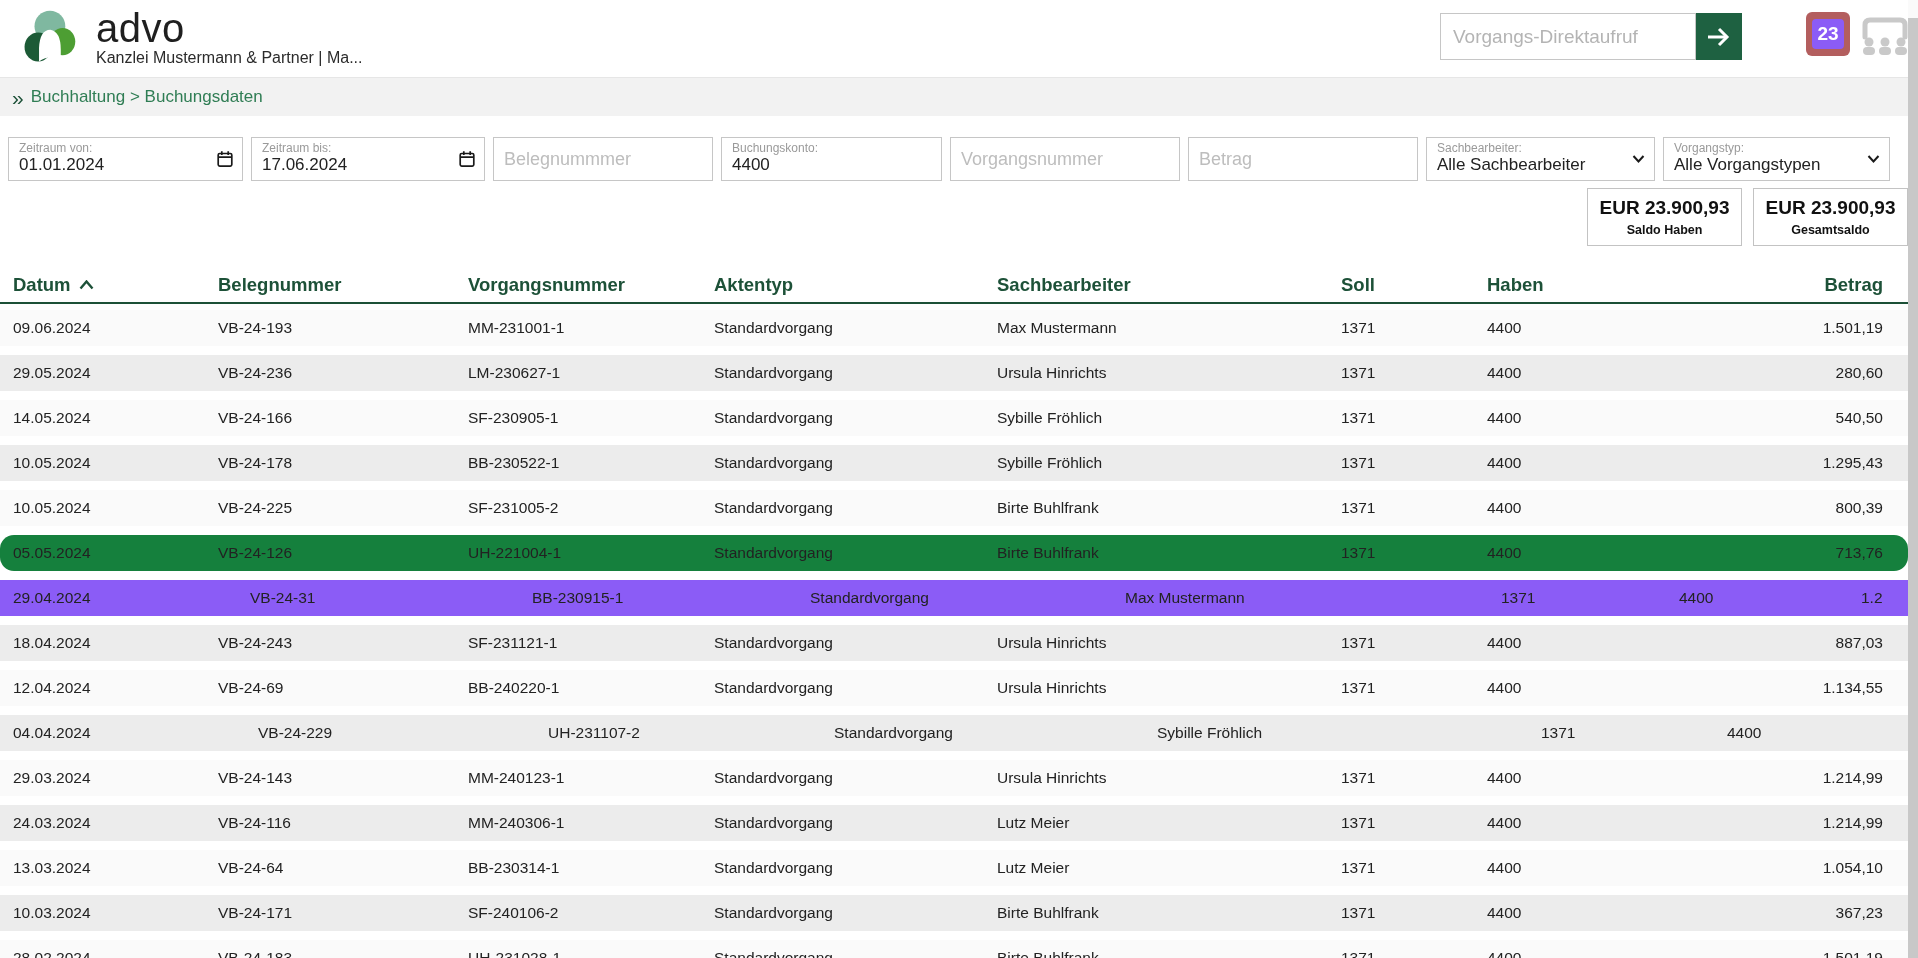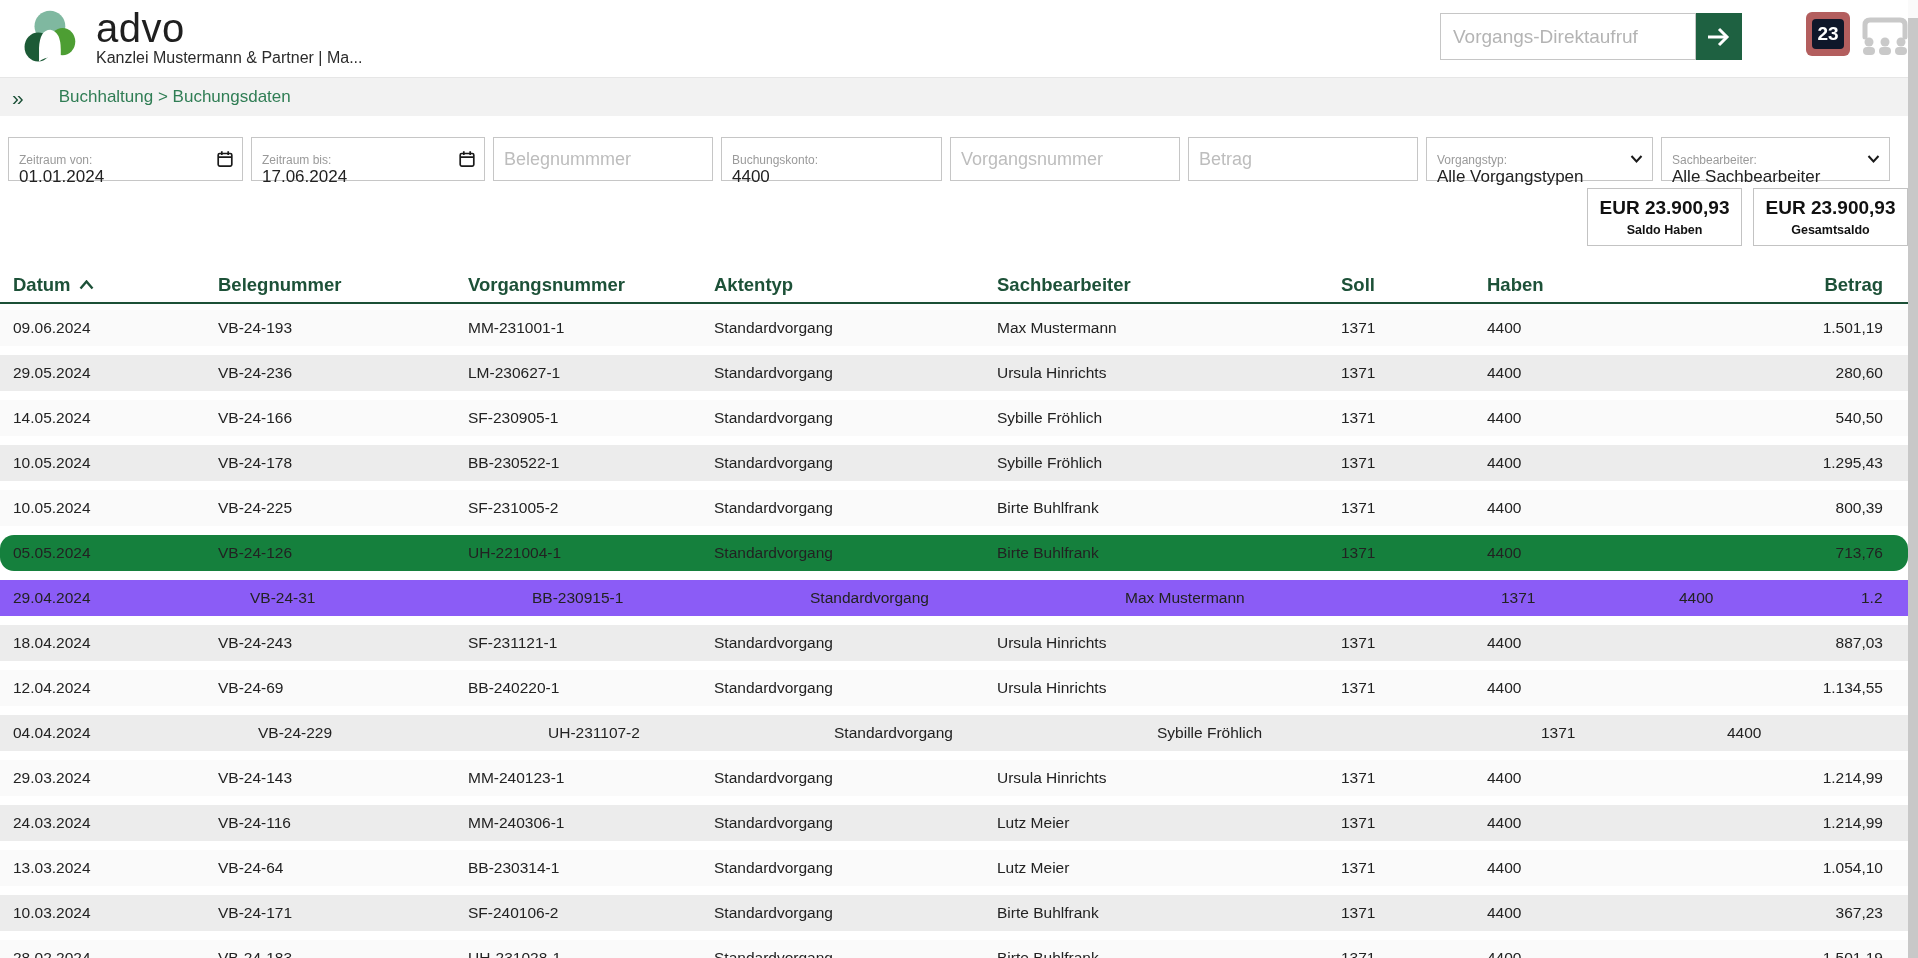--- a/index.html
+++ b/index.html
@@ -27,26 +27,26 @@
              align-items:center; justify-content:center; }
   .cal-inner { width:32px; height:30px; border-radius:4px; position:relative;
                display:flex; align-items:center; justify-content:center; }
   .cal-inner span { color:#fff; font-weight:bold; font-size:19px; }
   .people-icon { position:absolute; left:1859px; top:15px; cursor:pointer; }
 
   
   .breadcrumb-bar { height:39px; background:#f2f2f2; border-top:1px solid #e6e6e6;
                     display:flex; align-items:center; padding-left:12px; }
   .crumb-icon { font-size:21px; margin-right:7px; line-height:1; }
-  .crumb-text { font-size:17px;margin-left:28px; }
+  .crumb-text { font-size:17px; }
 
   
   .filter-row { display:flex; gap:8px; padding:21px 10px 0 8px; align-items:stretch; }
   .f-box { border:1px solid #c6c6c6; background:#fff; height:44px; position:relative;
-           padding:16px 10px 0 10px; }
+           padding:4px 10px 0 10px; }
   .f-label { font-size:12px; color:#9a9a9a; line-height:13px; white-space:nowrap; }
   .f-value { font-size:17px; color:#222; line-height:20px; white-space:nowrap; }
   .f-placeholder-input { border:none; outline:none; width:100%; height:100%;
         font-size:18px; color:#0c4a6e; font-family:"Liberation Sans","DejaVu Sans",sans-serif;}
   .f-placeholder-input::placeholder { color:#bdbdbd; }
   .f-box.plain { padding:0 10px; display:flex; align-items:center; }
   .icon-right { position:absolute; right:9px; top:50%; transform:translateY(-50%); }
   .w1{width:235px}.w2{width:234px}.w3{width:220px}.w4{width:221px}
   .w5{width:230px}.w6{width:230px}.w7{width:229px}.w8{width:227px}
   .f-select { cursor:pointer; }
@@ -98,21 +98,21 @@
     <input class="search-input" placeholder="Vorgangs-Direktaufruf" style="">
     <button class="search-btn" style="background:#1e6141;">
       <svg width="26" height="22" viewBox="0 0 26 22">
         <line x1="2" y1="11" x2="20" y2="11" stroke="#fff" stroke-width="3"></line>
         <polyline points="13,3 21,11 13,19" fill="none" stroke="#fff" stroke-width="3"></polyline>
       </svg>
     </button>
   </div>
 
   <button class="cal-btn" style="background:#b35e5e;">
-    <span class="cal-inner" style="background:#0f172a;">
+    <span class="cal-inner" style="background:#8b5cf6;">
       <span>23</span>
     </span>
   </button>
 
   <svg class="people-icon" width="52" height="42" viewBox="0 0 52 42">
     <path d="M6 22 L6 10 Q6 5 11 5 L41 5 Q46 5 46 10 L46 22" fill="none" stroke="#c9c9c9" stroke-width="5" stroke-linecap="round"></path>
     <g fill="#c9c9c9">
       <circle cx="10" cy="27" r="4.5"></circle>
         <rect x="4" y="32" width="12" height="8" rx="4"></rect>
       <circle cx="26" cy="27" r="4.5"></circle>
@@ -162,35 +162,35 @@
   </div>
 
   <div class="f-box w5 plain">
     <input class="f-placeholder-input" placeholder="Vorgangsnummer" style="">
   </div>
 
   <div class="f-box w6 plain">
     <input class="f-placeholder-input" placeholder="Betrag" style="">
   </div>
 
+  <div class="f-box w7 f-select">
+    <div class="f-label">Sachbearbeiter:</div>
+    <div class="f-value">Alle Sachbearbeiter</div>
+    <svg class="icon-right" width="13" height="9" viewBox="0 0 13 9">
+      <polyline points="1.5,1.5 6.5,7 11.5,1.5" fill="none" stroke="#1a1a1a" stroke-width="2"></polyline>
+    </svg>
+  </div>
+
   <div class="f-box w8 f-select">
     <div class="f-label">Vorgangstyp:</div>
     <div class="f-value">Alle Vorgangstypen</div>
     <svg class="icon-right" width="13" height="9" viewBox="0 0 13 9">
       <polyline points="1.5,1.5 6.5,7 11.5,1.5" fill="none" stroke="#1a1a1a" stroke-width="2"></polyline>
     </svg>
   </div>
-
-  <div class="f-box w7 f-select">
-    <div class="f-label">Sachbearbeiter:</div>
-    <div class="f-value">Alle Sachbearbeiter</div>
-    <svg class="icon-right" width="13" height="9" viewBox="0 0 13 9">
-      <polyline points="1.5,1.5 6.5,7 11.5,1.5" fill="none" stroke="#1a1a1a" stroke-width="2"></polyline>
-    </svg>
-  </div>
 </div>
 
 <div class="summary-row">
   <div class="sum-box">
     <div class="sum-val">EUR 23.900,93</div>
     <div class="sum-label">Saldo Haben</div>
   </div>
   <div class="sum-box">
     <div class="sum-val">EUR 23.900,93</div>
     <div class="sum-label">Gesamtsaldo</div>

